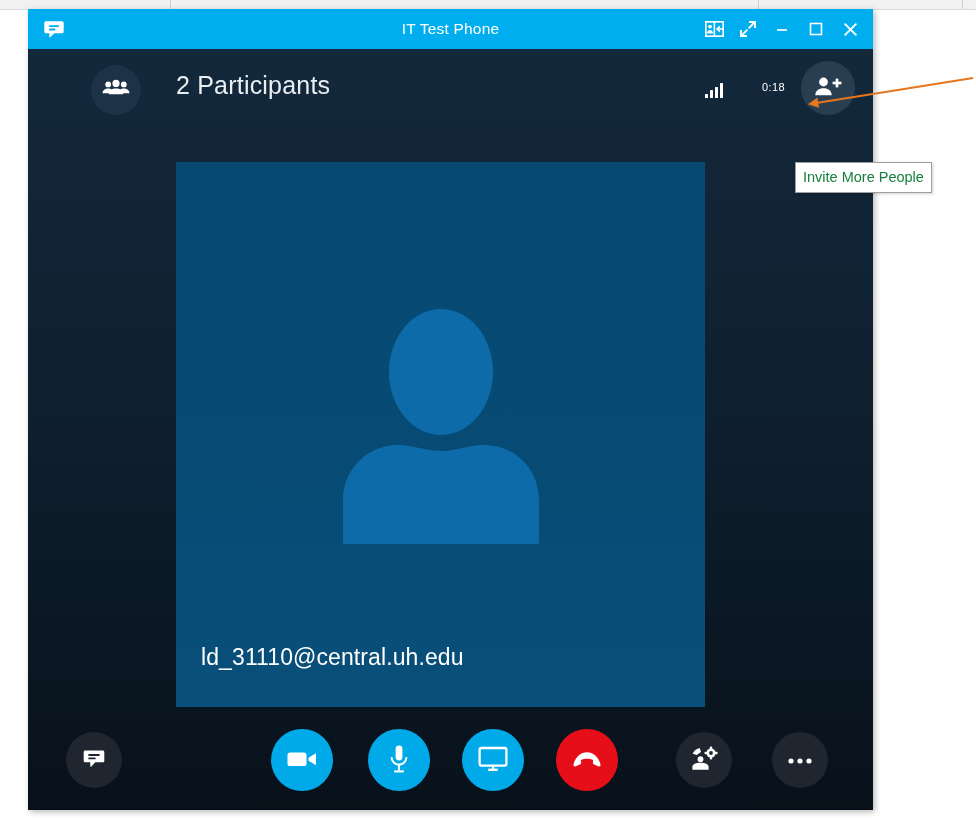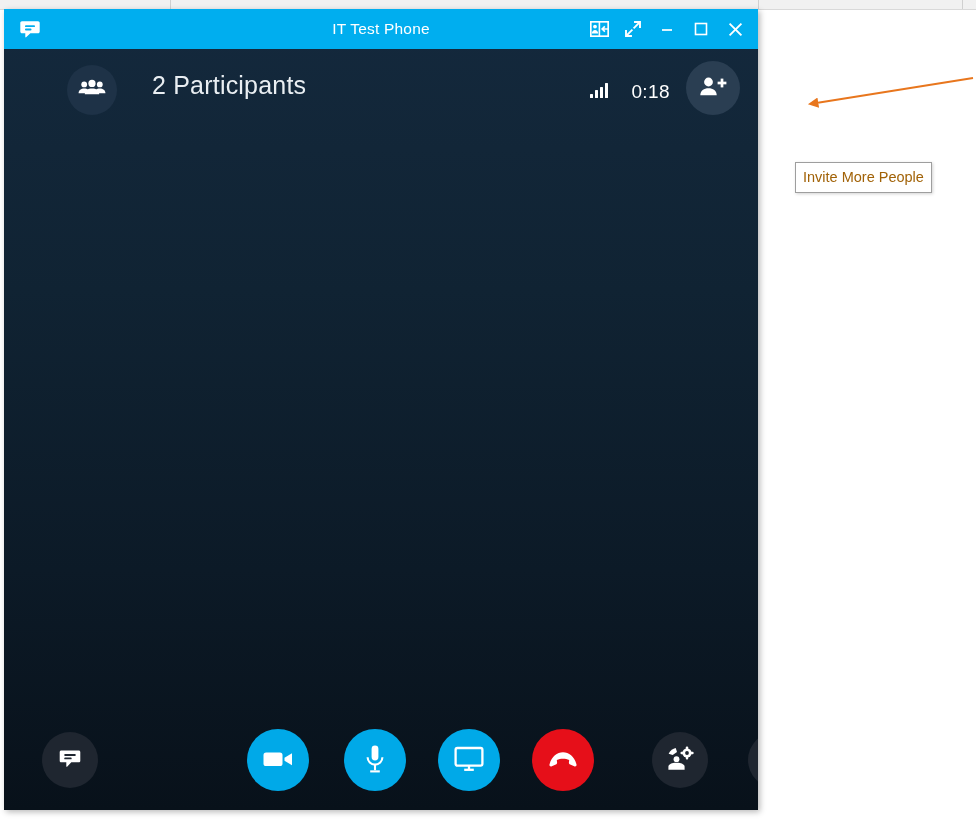--- a/index.html
+++ b/index.html
@@ -36,23 +36,23 @@
     left: 560px; top: -3px;
     font-size: 9px;
     color: #9aa3ab;
     letter-spacing: .5px;
     white-space: nowrap;
   }
 
   
   #app-window {
     position: absolute;
-    left: 4px;
+    left: 28px;
     top: 9px;
-    width: 754px;
+    width: 845px;
     height: 801px;
     background: linear-gradient(180deg, #14293d 0%, #102333 35%, #0c1a27 70%, #08111a 100%);
     box-shadow: 2px 2px 6px rgba(0,0,0,0.28);
     overflow: hidden;
   }
 
   
   #title-bar {
     position: relative;
     height: 40px;
@@ -135,21 +135,21 @@
     display: block;
     width: 3px;
     background: #ffffff;
     border-radius: .5px;
   }
   #call-timer {
     position: absolute;
     right: 88px;
     top: 32px;
     color: #ffffff;
-    font-size: 19px;
+    font-size: 11px;
     letter-spacing: .4px;
     text-align: center;
   }
   #invite-button {
     position: absolute;
     right: 18px;
     top: 12px;
     width: 54px;
     height: 54px;
     border-radius: 50%;
@@ -221,21 +221,21 @@
   
   #invite-tooltip {
     position: absolute;
     left: 795px;
     top: 162px;
     height: 29px;
     line-height: 28px;
     padding: 0 7px;
     background: #ffffff;
     border: 1px solid #9e9e9e;
-    color: #a16207;
+    color: #15803d;
     font-size: 14.5px;
     white-space: nowrap;
     box-shadow: 1px 1px 3px rgba(0,0,0,0.18);
     z-index: 40;
   }
 
   
   #annotation-arrow {
     position: absolute;
     left: 780px;
@@ -345,20 +345,29 @@
         <svg width="30" height="24" viewBox="0 0 30 24">
           <circle cx="10.5" cy="7" r="4.4" fill="#ffffff"></circle>
           <path d="M2.3 20.2c0-4.6 3.7-7 8.2-7s8.2 2.4 8.2 7z" fill="#ffffff"></path>
           <line x1="24" y1="3.6" x2="24" y2="12.4" stroke="#ffffff" stroke-width="2.7"></line>
           <line x1="19.6" y1="8" x2="28.4" y2="8" stroke="#ffffff" stroke-width="2.7"></line>
         </svg>
       </span>
     </button>
   </div>
 
+  <div id="video-stage">
+    <span id="avatar-silhouette">
+      <svg width="220" height="235" viewBox="0 0 220 235">
+        <ellipse cx="110" cy="63" rx="52" ry="63" fill="#0c6ba8"></ellipse>
+        <path d="M12 235v-43c0-35 27-56 55-56 16 0 27 6 43 6s27-6 43-6c28 0 55 21 55 56v43z" fill="#0c6ba8"></path>
+      </svg>
+    </span>
+    <div id="participant-name">ld_31110@central.uh.edu</div>
+  </div>
 
   <div id="call-toolbar">
 
     <button id="btn-chat" class="tool-btn dark">
       <span>
         <svg width="26" height="26" viewBox="0 0 26 26">
           <path d="M4.3 4.5h17.4c.9 0 1.6.7 1.6 1.6v8.6c0 .9-.7 1.6-1.6 1.6h-7.4l-4.2 4.4c-.3.3-.8.1-.8-.3v-4.1H4.3c-.9 0-1.6-.7-1.6-1.6V6.1c0-.9.7-1.6 1.6-1.6z" fill="#ffffff"></path>
           <rect x="7.2" y="8.1" width="11.6" height="1.8" rx=".9" fill="#1f2630"></rect>
           <rect x="7.2" y="11.5" width="7.5" height="1.8" rx=".9" fill="#1f2630"></rect>
         </svg>

